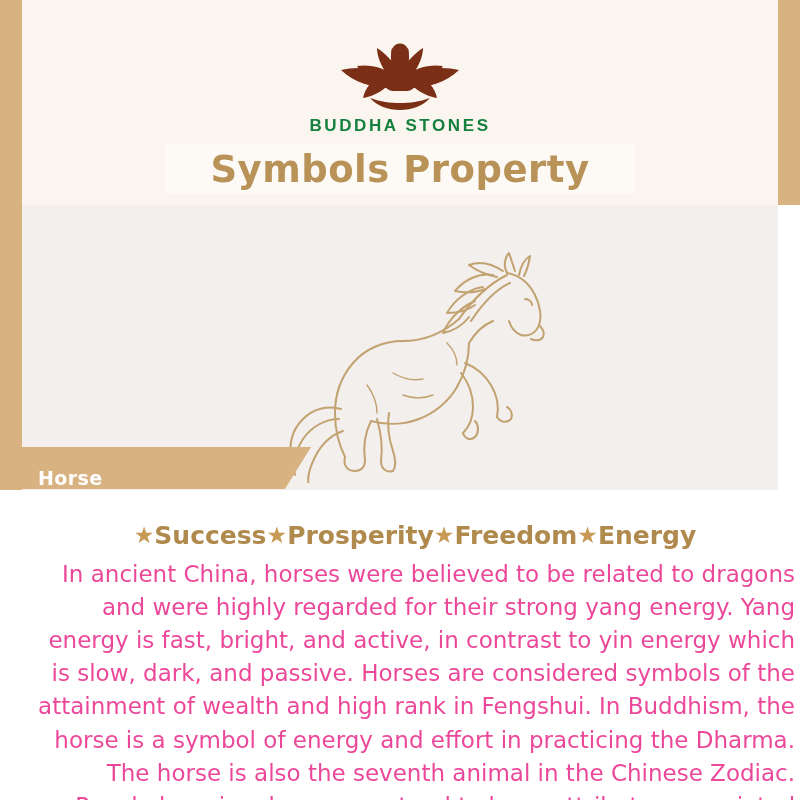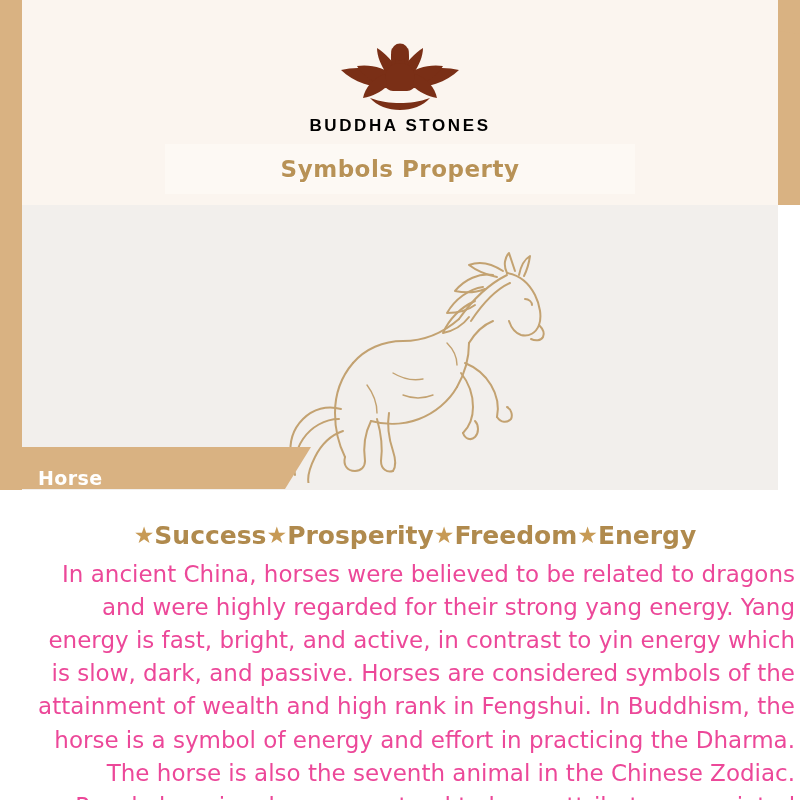--- a/index.html
+++ b/index.html
@@ -74,40 +74,40 @@
     width: 170px;
     height: 90px;
     display: block;
   }
 
   .logo-text {
     margin-top: 4px;
     font-family: "Liberation Sans", sans-serif;
     font-size: 17px;
     letter-spacing: 2.6px;
-    color: #000000;
+    color: #15803d;
     font-weight: 600;
   }
 
   
   .title-band {
     position: absolute;
     left: 165px;
     top: 144px;
     width: 470px;
     height: 50px;
     background: #fdf9f4;
     display: flex;
     align-items: center;
     justify-content: center;
   }
   .title-band .title {
     font-family: "DejaVu Sans", sans-serif;
     font-weight: bold;
-    font-size: 23px;
+    font-size: 37px;
     color: #b89256;
     letter-spacing: 0.5px;
     text-shadow: 0 1px 0 #ffffff;
   }
 
   
   .illus {
     position: absolute;
     left: 22px;
     top: 205px;

